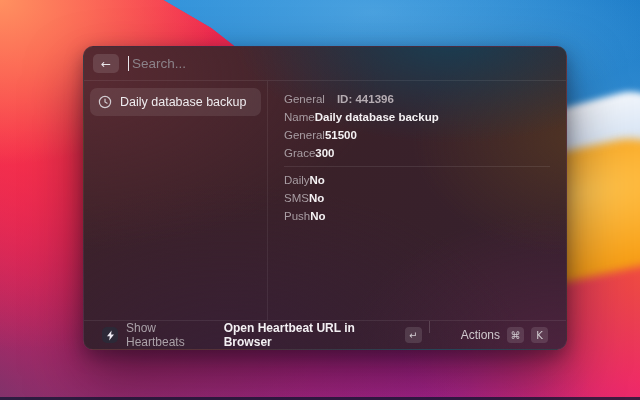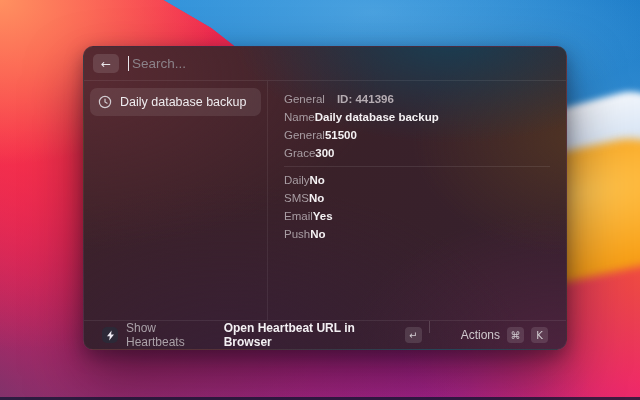--- a/index.html
+++ b/index.html
@@ -176,24 +176,20 @@
 
         <div class="drow">
           <span class="lbl">Daily</span>
           <span class="val">No</span>
         </div>
         <div class="drow">
           <span class="lbl">SMS</span>
           <span class="val">No</span>
         </div>
         <div class="drow">
-          <span class="lbl">Email</span>
-          <span class="val">Yes</span>
-        </div>
-        <div class="drow">
           <span class="lbl">Push</span>
           <span class="val">No</span>
         </div>
       </div>
     </div>
 
     <div class="footer">
       <span class="ext-icon">
         <svg width="9" height="11" viewBox="0 0 9 11" fill="none">
           <path d="M5.6 0.5 L1 6.2 H3.8 L3.2 10.5 L8 4.6 H5.1 Z" fill="#ece9f2"></path>

